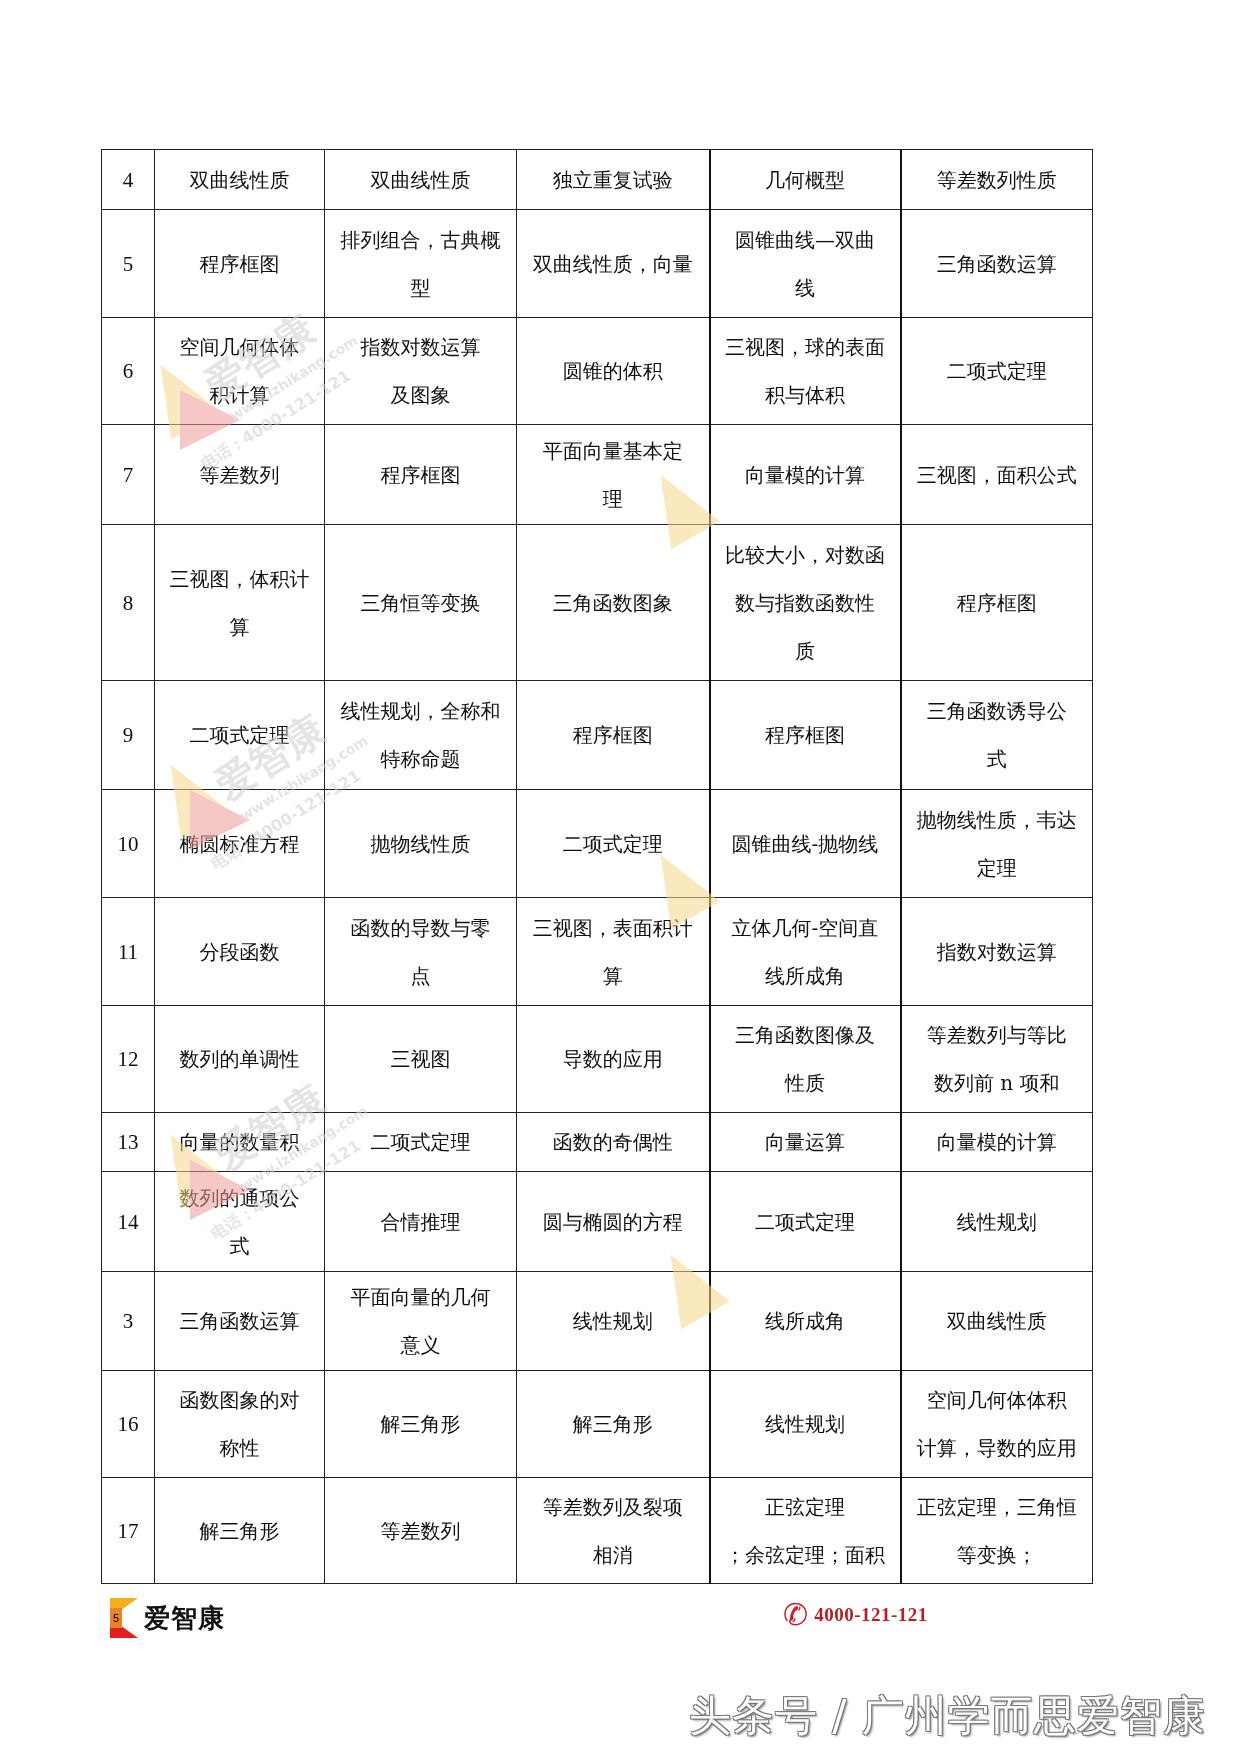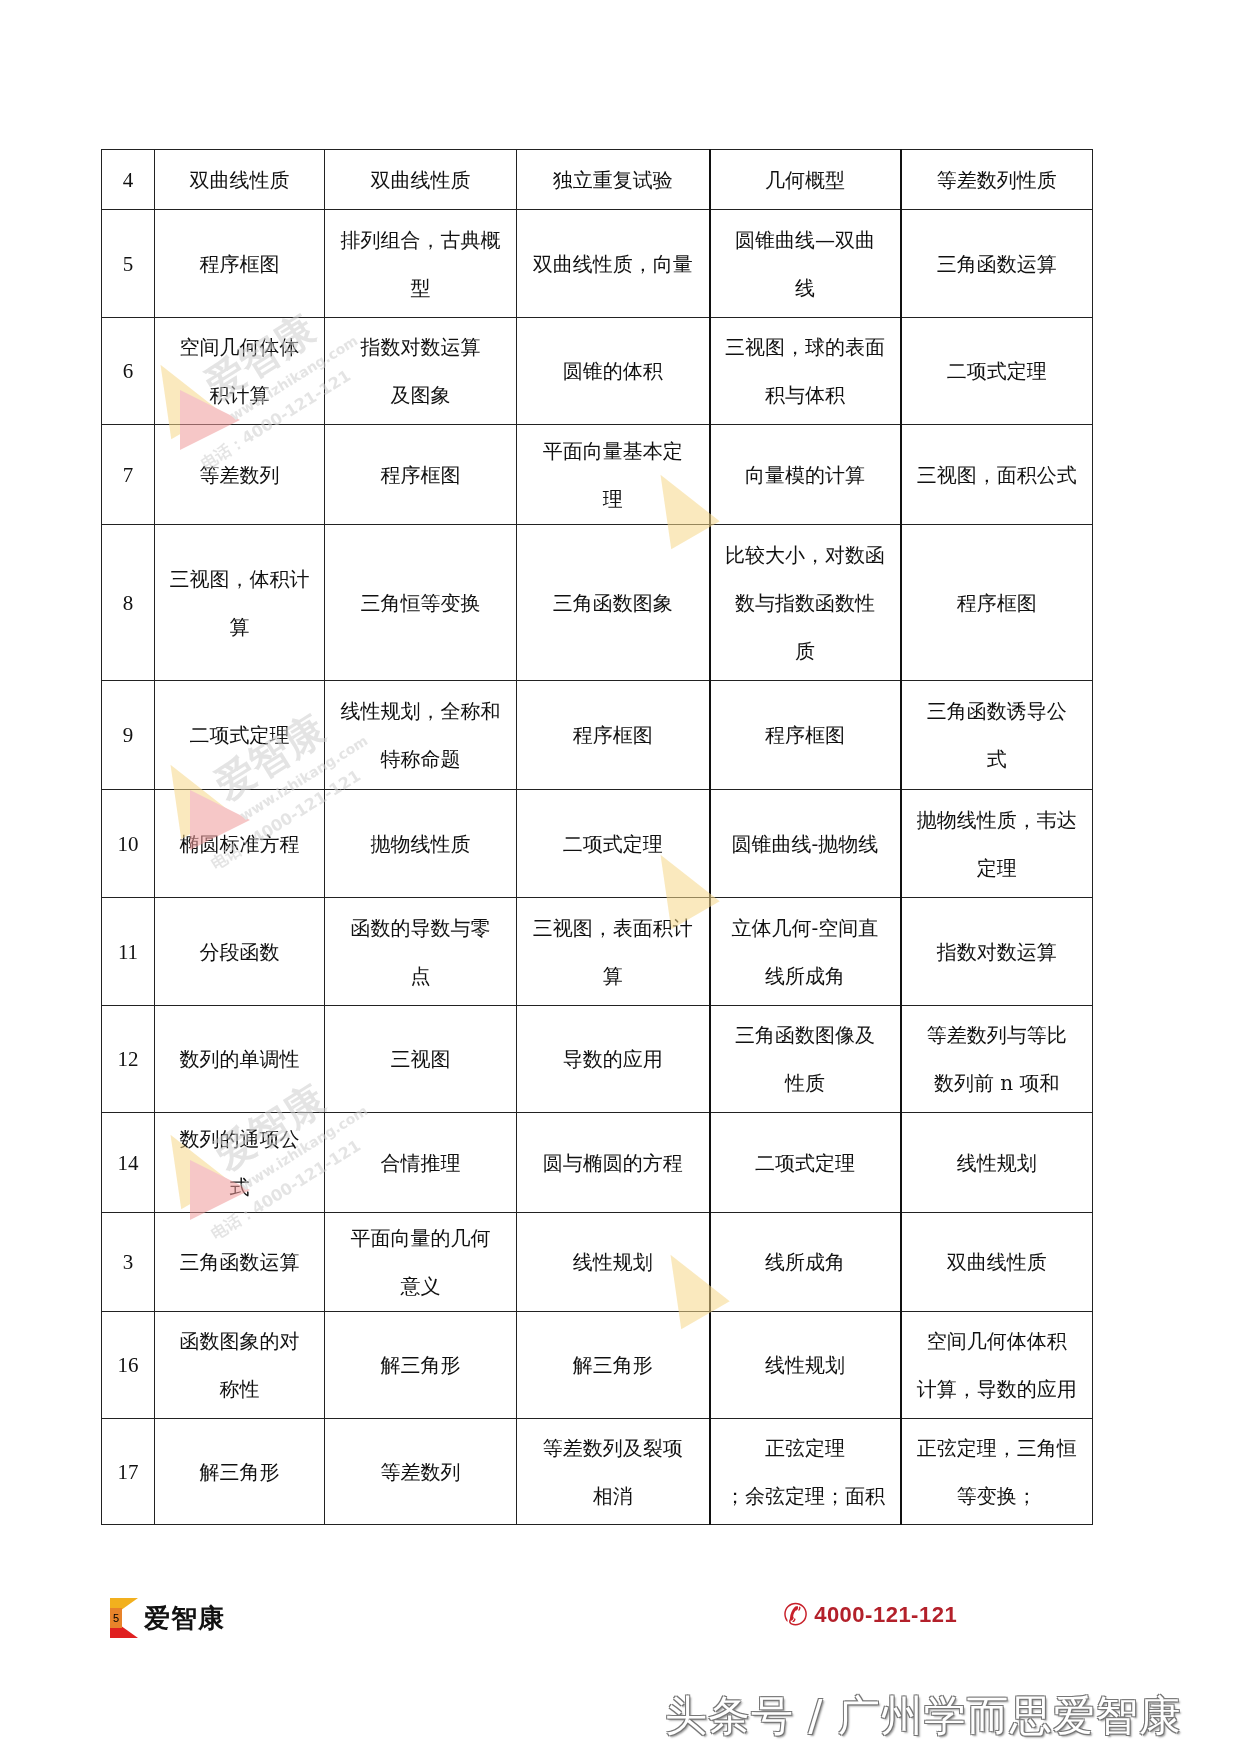--- a/index.html
+++ b/index.html
@@ -15,22 +15,22 @@
   .wm .tri2 { position:absolute; width:0; height:0; border-top:30px solid transparent; border-bottom:30px solid transparent; border-left:60px solid #ef9a9a; }
   .wm .wmtext { position:absolute; color:#cfcfcf; font-family:"DejaVu Sans",sans-serif; font-weight:bold; transform:rotate(-32deg); white-space:nowrap; }
   #footer-logo { position:absolute; left:110px; top:1598px; height:40px; display:flex; align-items:center; gap:6px; }
   #logo-mark { width:28px; height:40px; position:relative; }
   #logo-mark .a { position:absolute; left:0; top:0; width:0; height:0; border-right:28px solid transparent; border-top:20px solid #f2b01e; }
   #logo-mark .b { position:absolute; left:0; top:20px; width:0; height:0; border-right:28px solid transparent; border-bottom:20px solid #e02020; }
   #logo-mark .c { position:absolute; left:0; top:10px; width:12px; height:20px; background:#e8832a; font-size:11px; color:#000; line-height:20px; text-align:center; font-family:"Liberation Sans",sans-serif; }
   #logo-text { font-family:"DejaVu Sans",sans-serif; font-weight:bold; font-size:26px; color:#111; letter-spacing:1px; }
   #footer-phone { position:absolute; left:783px; top:1600px; display:flex; align-items:center; gap:6px; }
   #phone-icon { color:#c8202a; font-size:30px; font-style:italic; font-weight:bold; font-family:"DejaVu Sans",sans-serif; line-height:30px; }
-  #phone-text { color:#b3202a; font-family:Liberation Sans, sans-serif; font-weight:bold; font-size:22px; letter-spacing:0.5px; }
-  #source-watermark { position:absolute; left:665px; top:1688px; font-family:"DejaVu Sans",sans-serif; font-size:42px; color:#ffffff;
+  #phone-text { color:#b3202a; font-family:Liberation Serif, serif; font-weight:bold; font-size:19px; letter-spacing:0.5px; }
+  #source-watermark { position:absolute; left:689px; top:1688px; font-family:"DejaVu Sans",sans-serif; font-size:42px; color:#ffffff;
      text-shadow: -1px -1px 0 #777, 1px -1px 0 #777, -1px 1px 0 #777, 1px 1px 0 #777, 2px 2px 2px #999; letter-spacing:1px; }
 </style>
 </head>
 <body>
 
 <table id="tbl">
   <colgroup>
     <col style="width:53px">
       <col style="width:170px">
       <col style="width:192px">
@@ -153,20 +153,28 @@
         <td>导数的应用</td>
         <td class="thick">
           <div>三角函数图像及</div>
           <div>性质</div>
         </td>
         <td>
           <div>等差数列与等比</div>
           <div>数列前 n 项和</div>
         </td>
       </tr>
+      <tr style="height: 59px;">
+        <td class="num">13</td>
+        <td>向量的数量积</td>
+        <td>二项式定理</td>
+        <td>函数的奇偶性</td>
+        <td class="thick">向量运算</td>
+        <td>向量模的计算</td>
+      </tr>
       <tr style="height: 100px;">
         <td class="num">14</td>
         <td>
           <div>数列的通项公</div>
           <div>式</div>
         </td>
         <td>合情推理</td>
         <td>圆与椭圆的方程</td>
         <td class="thick">二项式定理</td>
         <td>线性规划</td>

